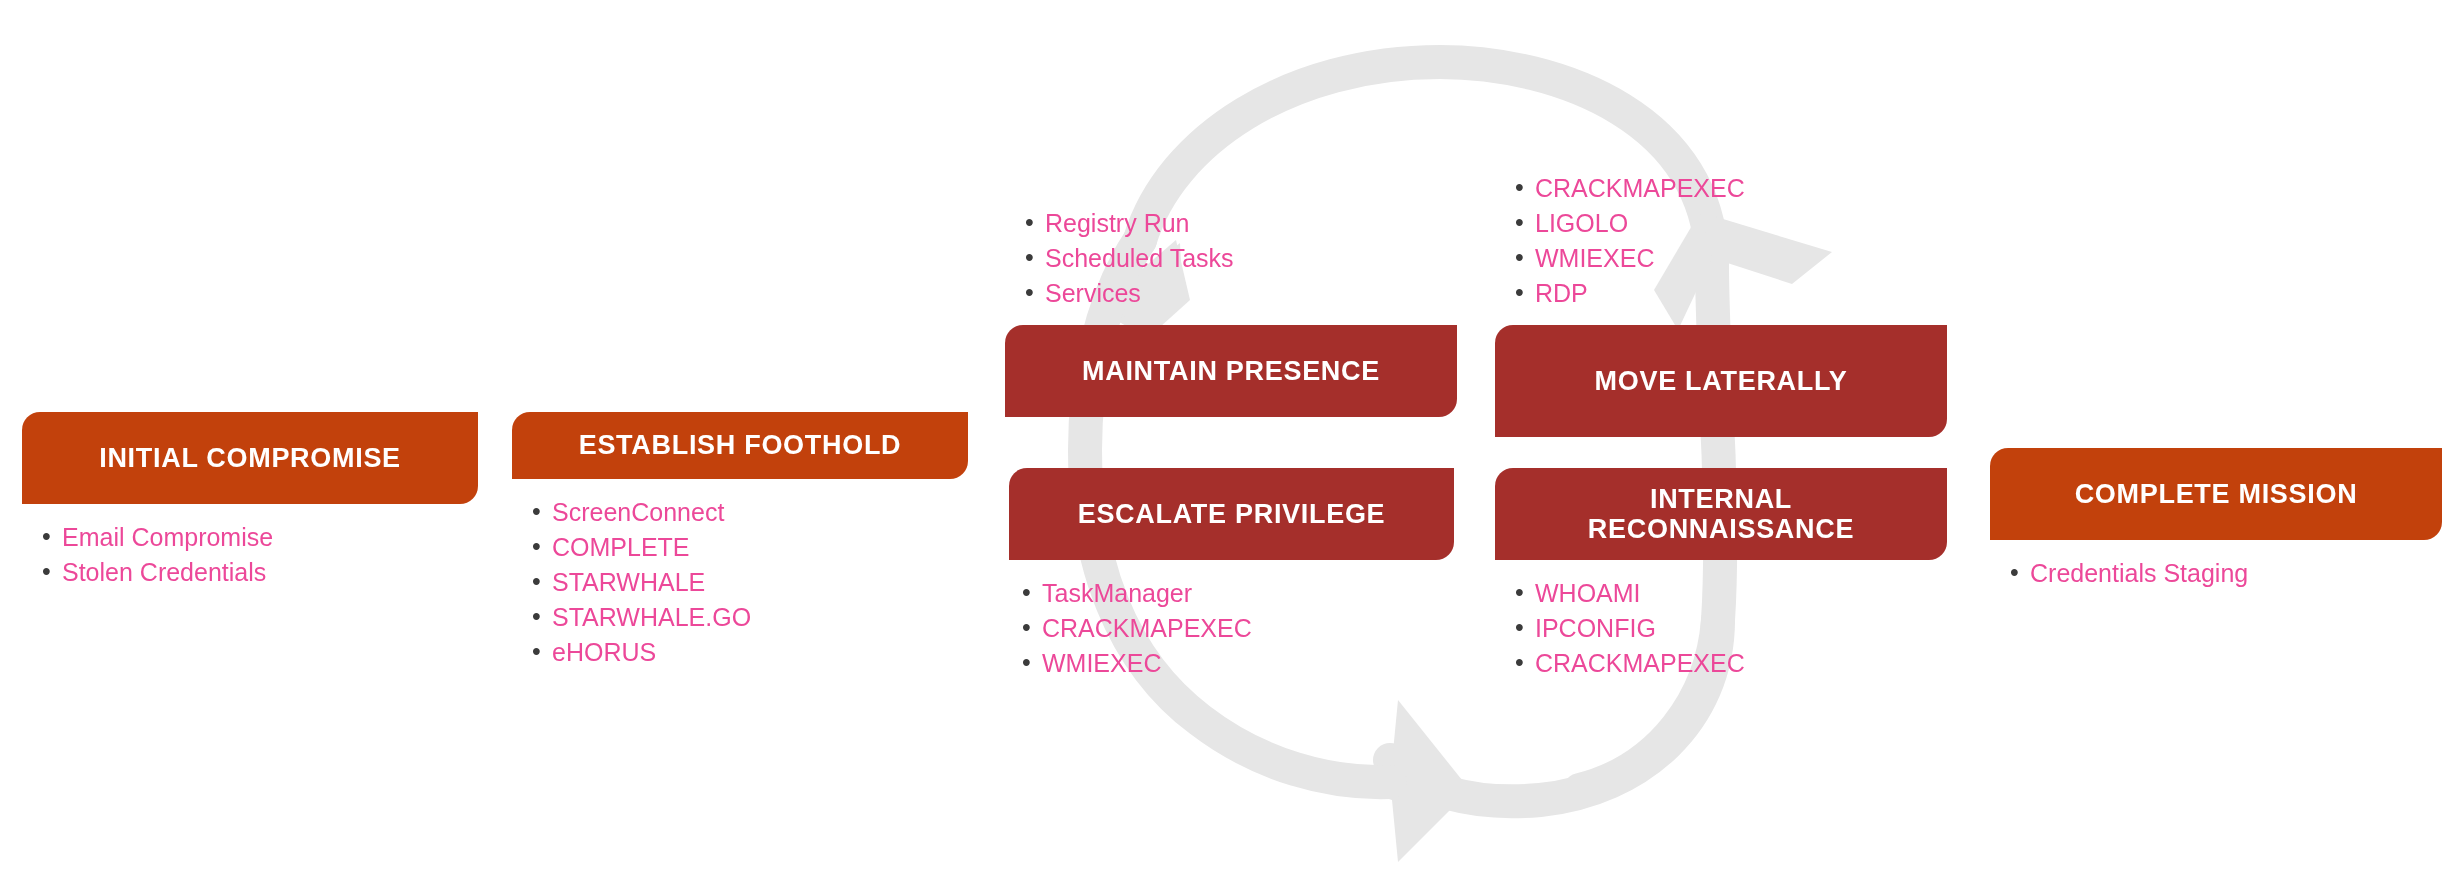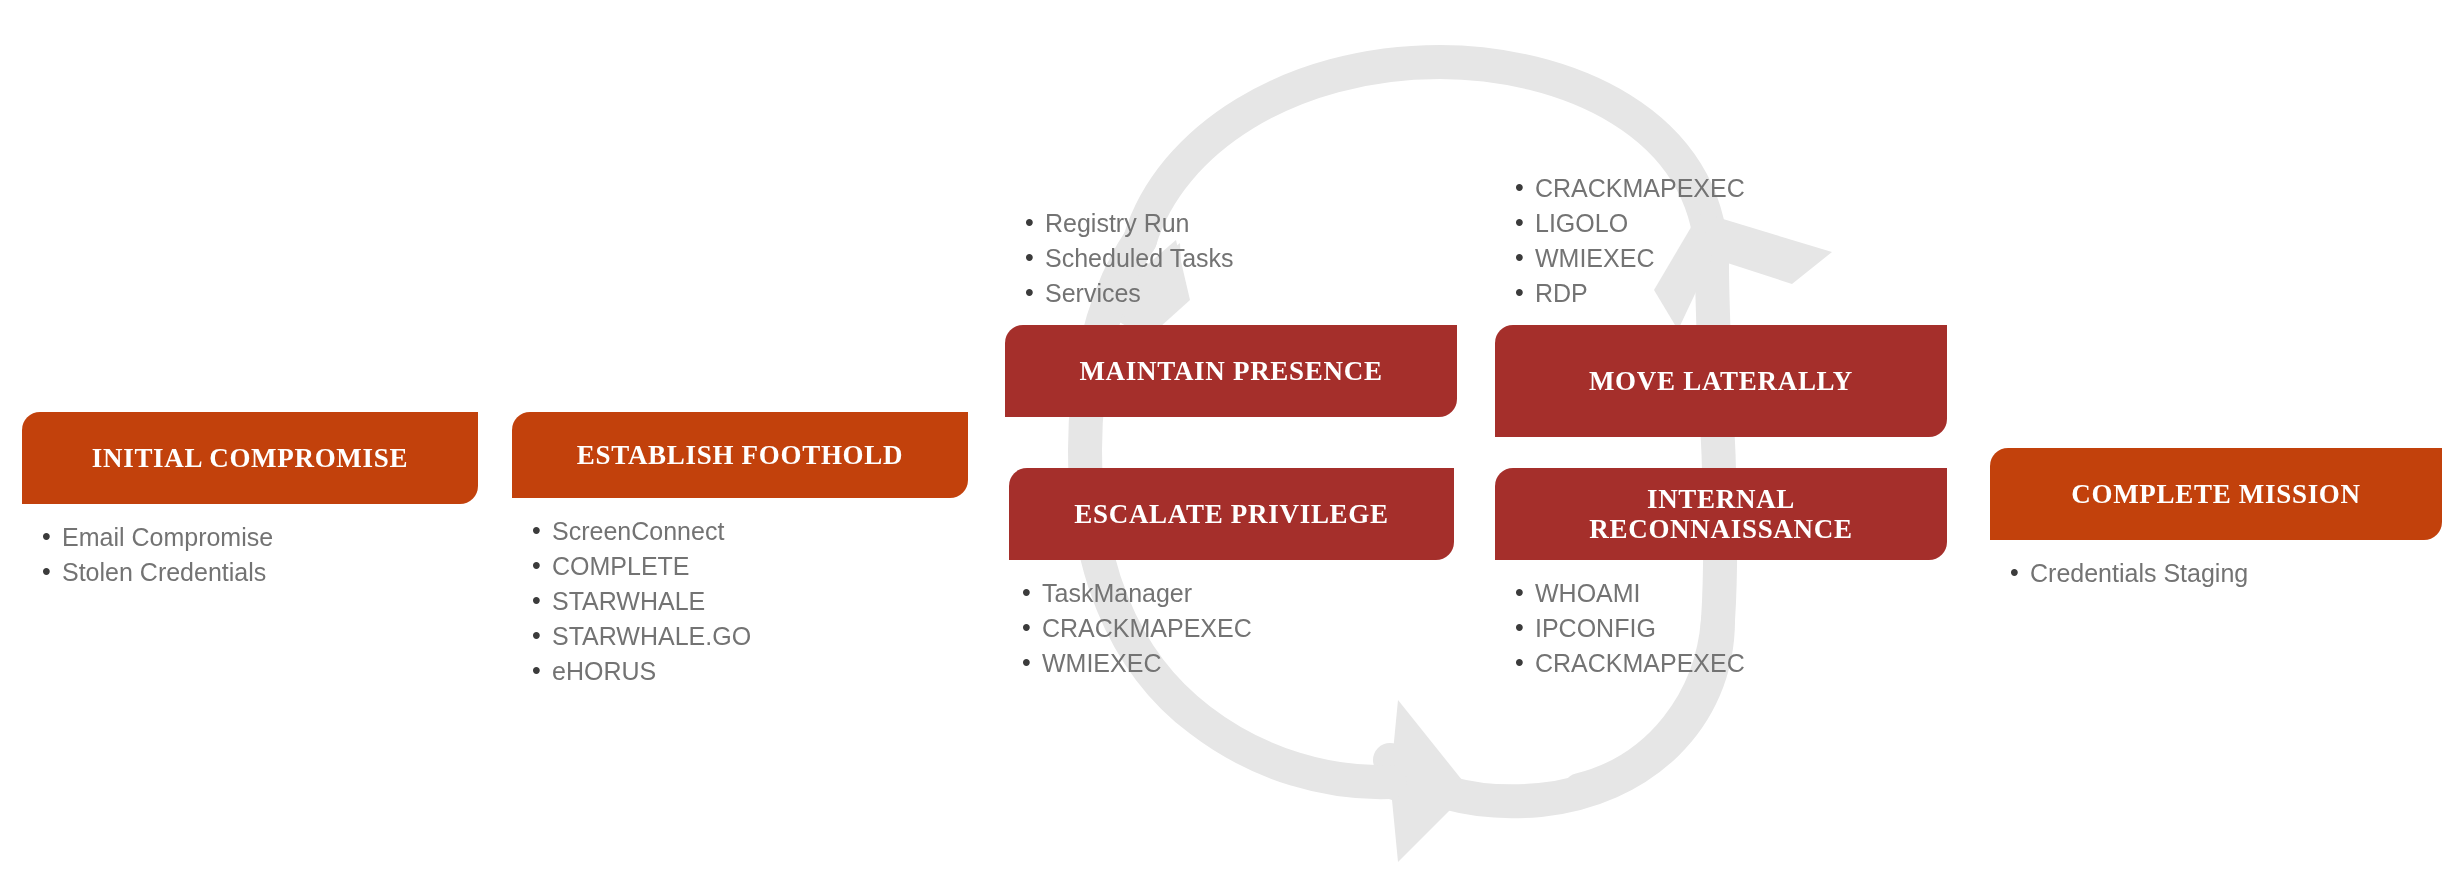--- a/index.html
+++ b/index.html
@@ -41,60 +41,59 @@
     display: flex;
     align-items: center;
     justify-content: center;
     text-align: center;
     padding: 6px 14px;
     border-radius: 18px 0 18px 0;
     color: #ffffff;
     letter-spacing: 0.6px;
     font-weight: bold;
     line-height: 1.12;
-    font-family: Liberation Serif, serif;
   }
   .stage-box.dark { background: #c2410c; }
   .stage-box.red  { background: #a52f2b; }
 
   .stage-title {
     font-size: 27px;
     font-weight: bold;
     letter-spacing: 0.7px;
     white-space: pre-line;
   }
 
   .bullets {
     list-style: none;
     margin: 0;
     padding: 0;
   }
   .bullets li {
     position: relative;
-    color: #737373;
+    color: #ec4899;
     font-size: 25px;
     line-height: 35px;
     padding-left: 20px;
     white-space: nowrap;
   }
   .bullets li::before {
     content: "\2022";
     position: absolute;
     left: 0;
     top: -1px;
     color: #3b3b3b;
     font-size: 25px;
   }
 
   
   #stage-initial-compromise { left: 22px;  top: 412px; width: 456px; }
   #stage-initial-compromise .stage-box { height: 92px; }
 
   #stage-establish-foothold { left: 512px; top: 412px; width: 456px; }
-  #stage-establish-foothold .stage-box { height: 86px; }
+  #stage-establish-foothold .stage-box { height: 67px; }
 
   #stage-maintain-presence  { left: 1005px; top: 325px; width: 452px; }
   #stage-maintain-presence .stage-box { height: 92px; }
 
   #stage-escalate-privilege { left: 1002px; top: 468px; width: 452px; }
   #stage-escalate-privilege .stage-box { height: 92px; margin-left: 7px; }
 
   #stage-move-laterally     { left: 1495px; top: 325px; width: 452px; }
   #stage-move-laterally .stage-box { height: 112px; text-align: center; }
 

